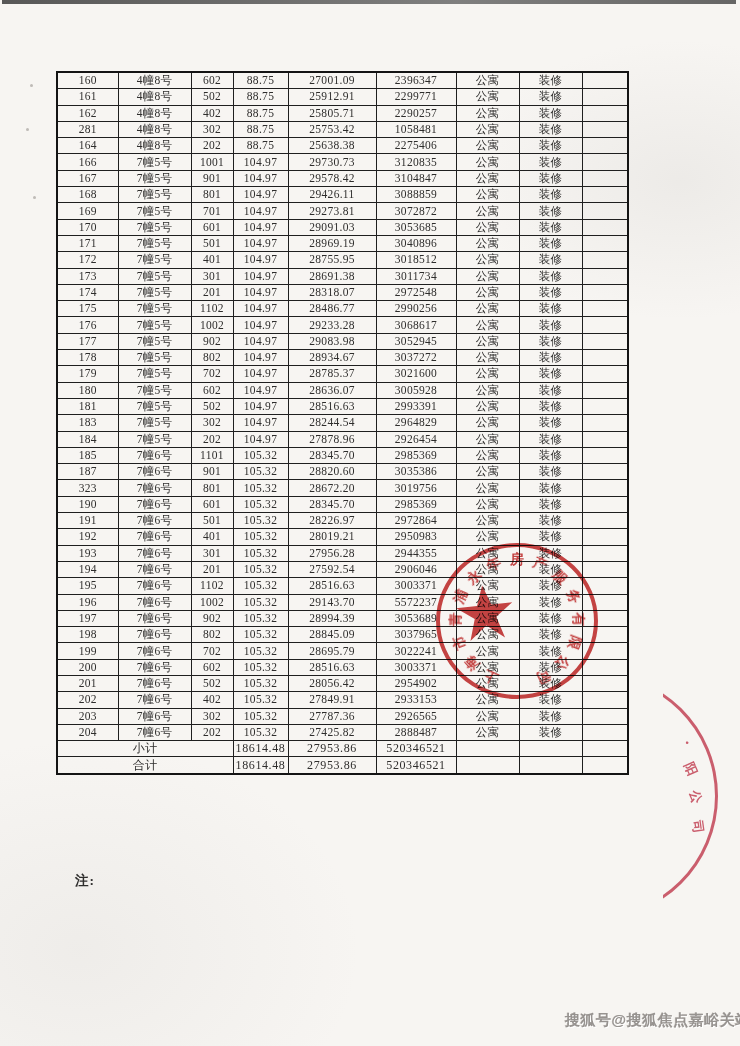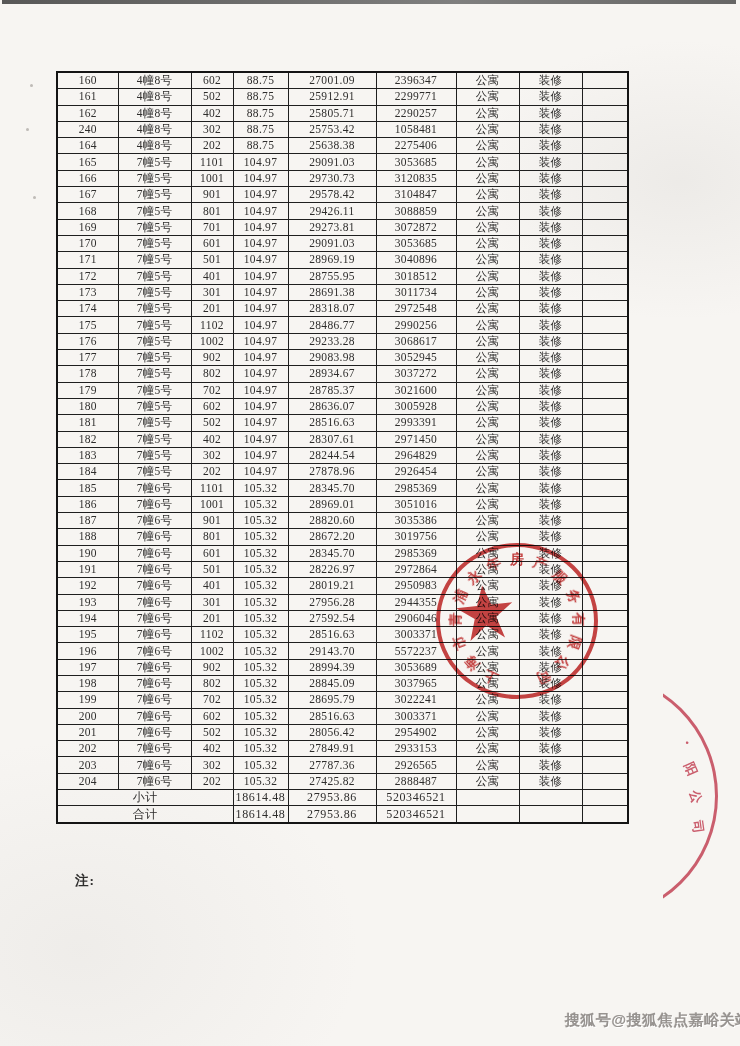--- a/index.html
+++ b/index.html
@@ -138,21 +138,21 @@
           <td>4幢8号</td>
           <td>402</td>
           <td>88.75</td>
           <td>25805.71</td>
           <td>2290257</td>
           <td>公寓</td>
           <td>装修</td>
           <td></td>
         </tr>
         <tr>
-          <td>240</td>
+          <td>281</td>
           <td>4幢8号</td>
           <td>302</td>
           <td>88.75</td>
           <td>25753.42</td>
           <td>1058481</td>
           <td>公寓</td>
           <td>装修</td>
           <td></td>
         </tr>
         <tr>
@@ -160,86 +160,75 @@
           <td>4幢8号</td>
           <td>202</td>
           <td>88.75</td>
           <td>25638.38</td>
           <td>2275406</td>
           <td>公寓</td>
           <td>装修</td>
           <td></td>
         </tr>
         <tr>
-          <td>165</td>
-          <td>7幢5号</td>
-          <td>1101</td>
+          <td>166</td>
+          <td>7幢5号</td>
+          <td>1001</td>
+          <td>104.97</td>
+          <td>29730.73</td>
+          <td>3120835</td>
+          <td>公寓</td>
+          <td>装修</td>
+          <td></td>
+        </tr>
+        <tr>
+          <td>167</td>
+          <td>7幢5号</td>
+          <td>901</td>
+          <td>104.97</td>
+          <td>29578.42</td>
+          <td>3104847</td>
+          <td>公寓</td>
+          <td>装修</td>
+          <td></td>
+        </tr>
+        <tr>
+          <td>168</td>
+          <td>7幢5号</td>
+          <td>801</td>
+          <td>104.97</td>
+          <td>29426.11</td>
+          <td>3088859</td>
+          <td>公寓</td>
+          <td>装修</td>
+          <td></td>
+        </tr>
+        <tr>
+          <td>169</td>
+          <td>7幢5号</td>
+          <td>701</td>
+          <td>104.97</td>
+          <td>29273.81</td>
+          <td>3072872</td>
+          <td>公寓</td>
+          <td>装修</td>
+          <td></td>
+        </tr>
+        <tr>
+          <td>170</td>
+          <td>7幢5号</td>
+          <td>601</td>
           <td>104.97</td>
           <td>29091.03</td>
           <td>3053685</td>
           <td>公寓</td>
           <td>装修</td>
           <td></td>
         </tr>
         <tr>
-          <td>166</td>
-          <td>7幢5号</td>
-          <td>1001</td>
-          <td>104.97</td>
-          <td>29730.73</td>
-          <td>3120835</td>
-          <td>公寓</td>
-          <td>装修</td>
-          <td></td>
-        </tr>
-        <tr>
-          <td>167</td>
-          <td>7幢5号</td>
-          <td>901</td>
-          <td>104.97</td>
-          <td>29578.42</td>
-          <td>3104847</td>
-          <td>公寓</td>
-          <td>装修</td>
-          <td></td>
-        </tr>
-        <tr>
-          <td>168</td>
-          <td>7幢5号</td>
-          <td>801</td>
-          <td>104.97</td>
-          <td>29426.11</td>
-          <td>3088859</td>
-          <td>公寓</td>
-          <td>装修</td>
-          <td></td>
-        </tr>
-        <tr>
-          <td>169</td>
-          <td>7幢5号</td>
-          <td>701</td>
-          <td>104.97</td>
-          <td>29273.81</td>
-          <td>3072872</td>
-          <td>公寓</td>
-          <td>装修</td>
-          <td></td>
-        </tr>
-        <tr>
-          <td>170</td>
-          <td>7幢5号</td>
-          <td>601</td>
-          <td>104.97</td>
-          <td>29091.03</td>
-          <td>3053685</td>
-          <td>公寓</td>
-          <td>装修</td>
-          <td></td>
-        </tr>
-        <tr>
           <td>171</td>
           <td>7幢5号</td>
           <td>501</td>
           <td>104.97</td>
           <td>28969.19</td>
           <td>3040896</td>
           <td>公寓</td>
           <td>装修</td>
           <td></td>
         </tr>
@@ -347,31 +336,20 @@
           <td>7幢5号</td>
           <td>502</td>
           <td>104.97</td>
           <td>28516.63</td>
           <td>2993391</td>
           <td>公寓</td>
           <td>装修</td>
           <td></td>
         </tr>
         <tr>
-          <td>182</td>
-          <td>7幢5号</td>
-          <td>402</td>
-          <td>104.97</td>
-          <td>28307.61</td>
-          <td>2971450</td>
-          <td>公寓</td>
-          <td>装修</td>
-          <td></td>
-        </tr>
-        <tr>
           <td>183</td>
           <td>7幢5号</td>
           <td>302</td>
           <td>104.97</td>
           <td>28244.54</td>
           <td>2964829</td>
           <td>公寓</td>
           <td>装修</td>
           <td></td>
         </tr>
@@ -391,43 +369,32 @@
           <td>7幢6号</td>
           <td>1101</td>
           <td>105.32</td>
           <td>28345.70</td>
           <td>2985369</td>
           <td>公寓</td>
           <td>装修</td>
           <td></td>
         </tr>
         <tr>
-          <td>186</td>
-          <td>7幢6号</td>
-          <td>1001</td>
-          <td>105.32</td>
-          <td>28969.01</td>
-          <td>3051016</td>
-          <td>公寓</td>
-          <td>装修</td>
-          <td></td>
-        </tr>
-        <tr>
           <td>187</td>
           <td>7幢6号</td>
           <td>901</td>
           <td>105.32</td>
           <td>28820.60</td>
           <td>3035386</td>
           <td>公寓</td>
           <td>装修</td>
           <td></td>
         </tr>
         <tr>
-          <td>188</td>
+          <td>323</td>
           <td>7幢6号</td>
           <td>801</td>
           <td>105.32</td>
           <td>28672.20</td>
           <td>3019756</td>
           <td>公寓</td>
           <td>装修</td>
           <td></td>
         </tr>
         <tr>

